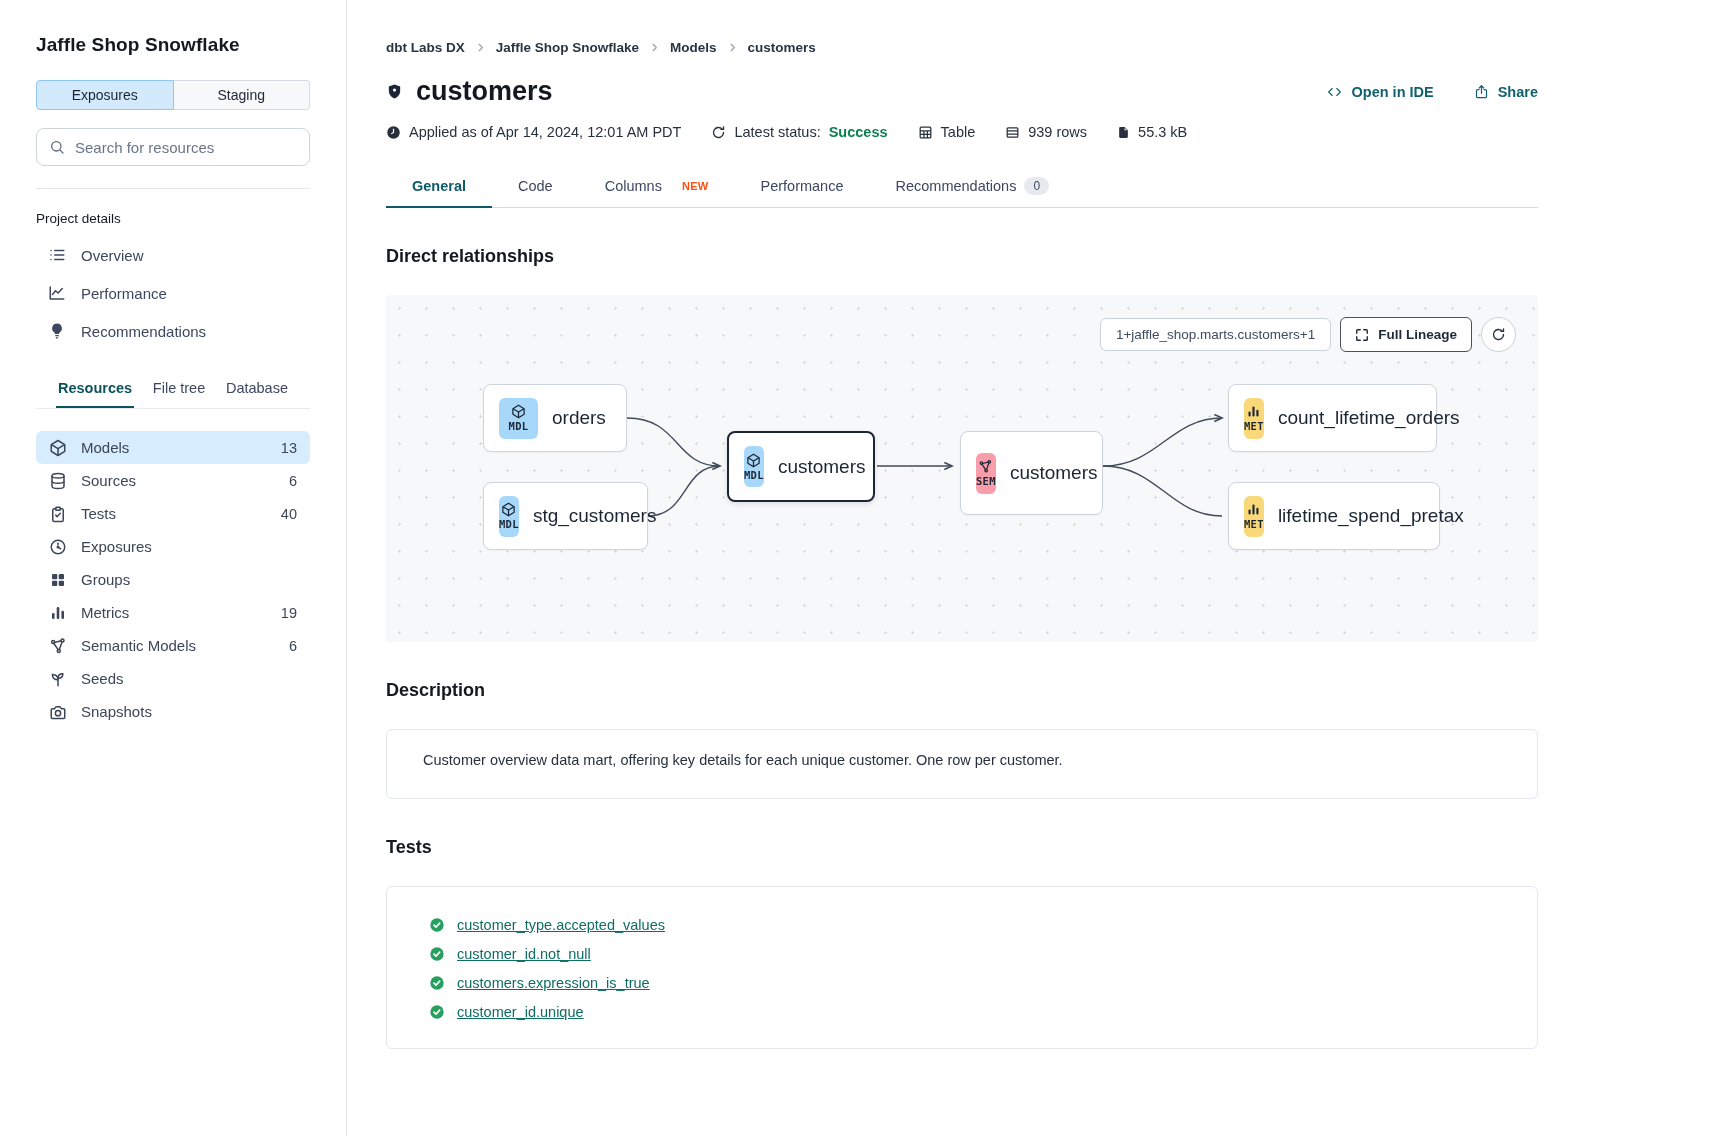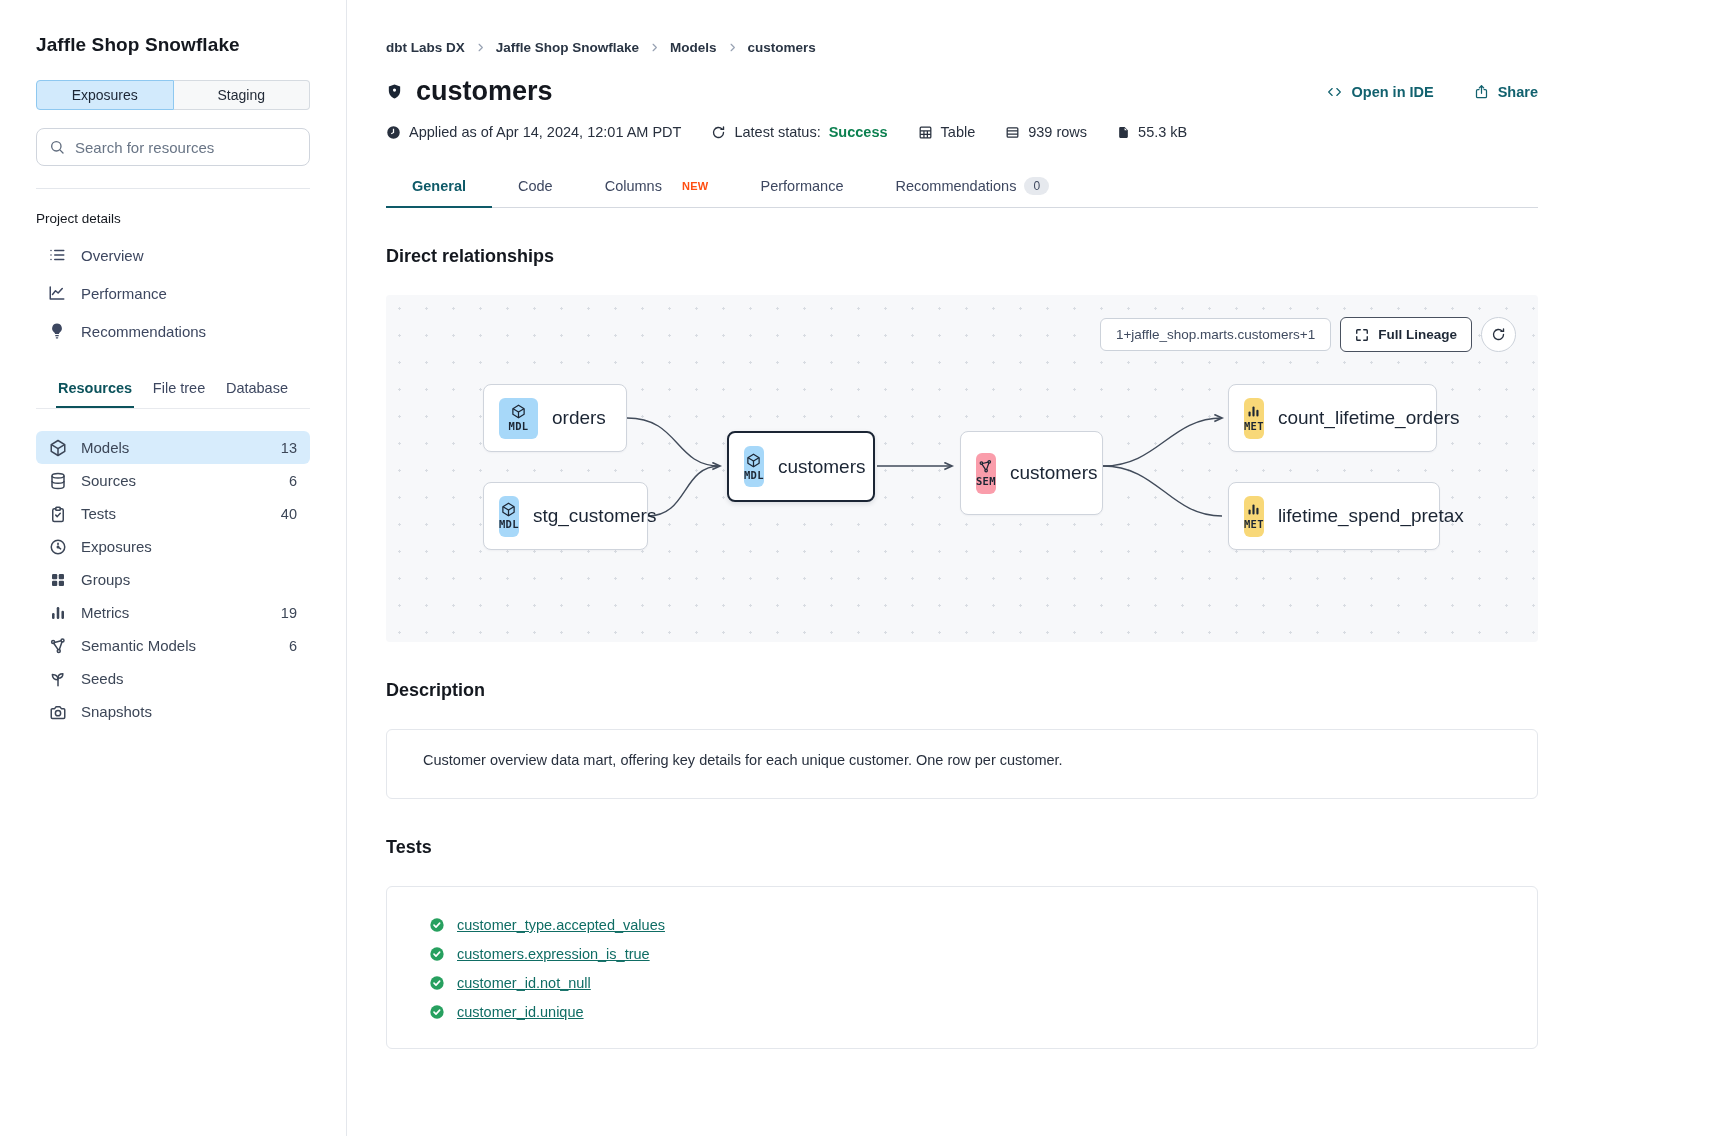--- a/index.html
+++ b/index.html
@@ -517,30 +517,30 @@
             </span>
           <a class="test-link">customer_type.accepted_values</a>
         </div>
         <div class="test-row">
           <span class="check">
               <svg width="16" height="16" viewBox="0 0 24 24">
                 <circle cx="12" cy="12" r="10" fill="#27a05f"></circle>
                 <path d="M7.5 12.2l3 3 5.5-6" fill="none" stroke="#fff" stroke-width="2.4" stroke-linecap="round" stroke-linejoin="round"></path>
               </svg>
             </span>
-          <a class="test-link">customers.expression_is_true</a>
+          <a class="test-link">customer_id.not_null</a>
         </div>
         <div class="test-row">
           <span class="check">
               <svg width="16" height="16" viewBox="0 0 24 24">
                 <circle cx="12" cy="12" r="10" fill="#27a05f"></circle>
                 <path d="M7.5 12.2l3 3 5.5-6" fill="none" stroke="#fff" stroke-width="2.4" stroke-linecap="round" stroke-linejoin="round"></path>
               </svg>
             </span>
-          <a class="test-link">customer_id.not_null</a>
+          <a class="test-link">customers.expression_is_true</a>
         </div>
         <div class="test-row">
           <span class="check">
               <svg width="16" height="16" viewBox="0 0 24 24">
                 <circle cx="12" cy="12" r="10" fill="#27a05f"></circle>
                 <path d="M7.5 12.2l3 3 5.5-6" fill="none" stroke="#fff" stroke-width="2.4" stroke-linecap="round" stroke-linejoin="round"></path>
               </svg>
             </span>
           <a class="test-link">customer_id.unique</a>
         </div>

